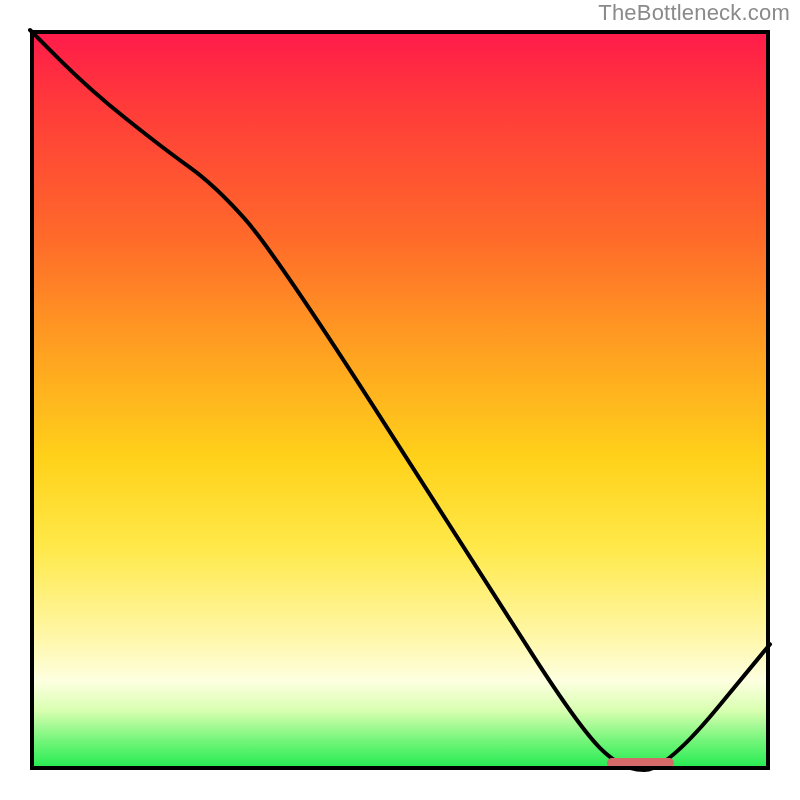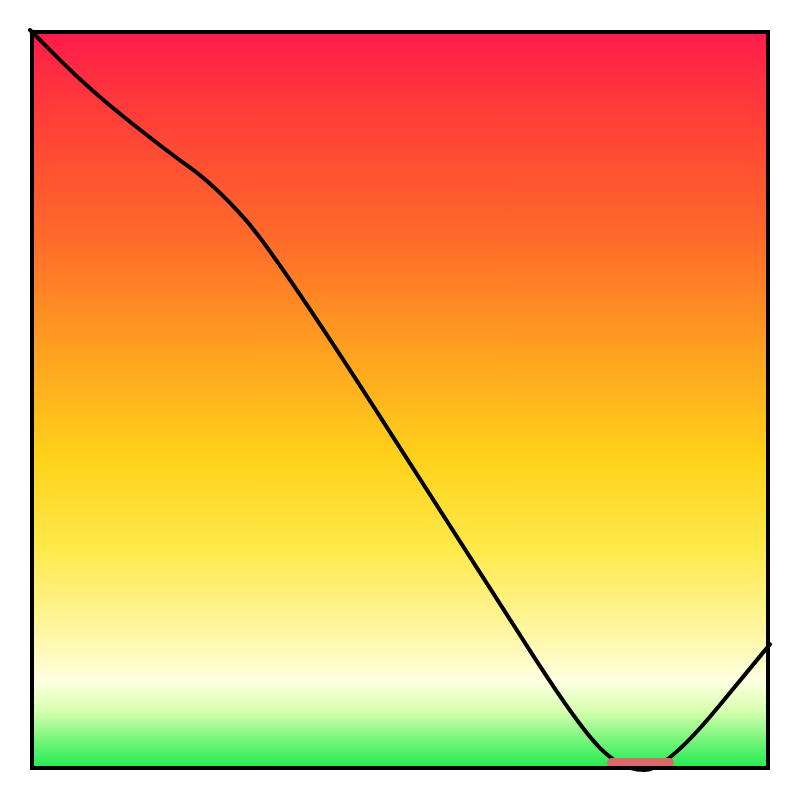--- a/index.html
+++ b/index.html
@@ -70,20 +70,21 @@
     position: absolute;
     height: 10px;
     background: #d46a6a; 
     border-radius: 5px;
   }
 </style>
 </head>
 <body>
 
 <div class="stage">
+  <div class="watermark">TheBottleneck.com</div>
 
   <div class="plot-box">
 
     <div class="gradient"></div>
 
     <svg class="line" viewBox="0 0 740 740" preserveAspectRatio="none">
       <path fill="none" stroke="#000" stroke-width="4" stroke-linejoin="round" stroke-linecap="round" d="M 0 0 Q 0 0 29.6 29.599999999999966 Q 59.2 59.19999999999993 96.19999999999999 88.79999999999995 Q 133.2 118.39999999999998 159.1 136.89999999999998 Q 185 155.39999999999998 214.60000000000002 188.7 Q 244.20000000000002 222 344.1 377.4 Q 444 532.8 495.8 614.2 Q 547.6 695.6 569.8 717.8 Q 592 740 614.2 740 Q 636.4 740 688.2 677.1 T 740 614.2"></path>
     </svg>
 
     <div class="marker" style="left: 577.2px; width: 66.6px; bottom: 2px;"></div>

